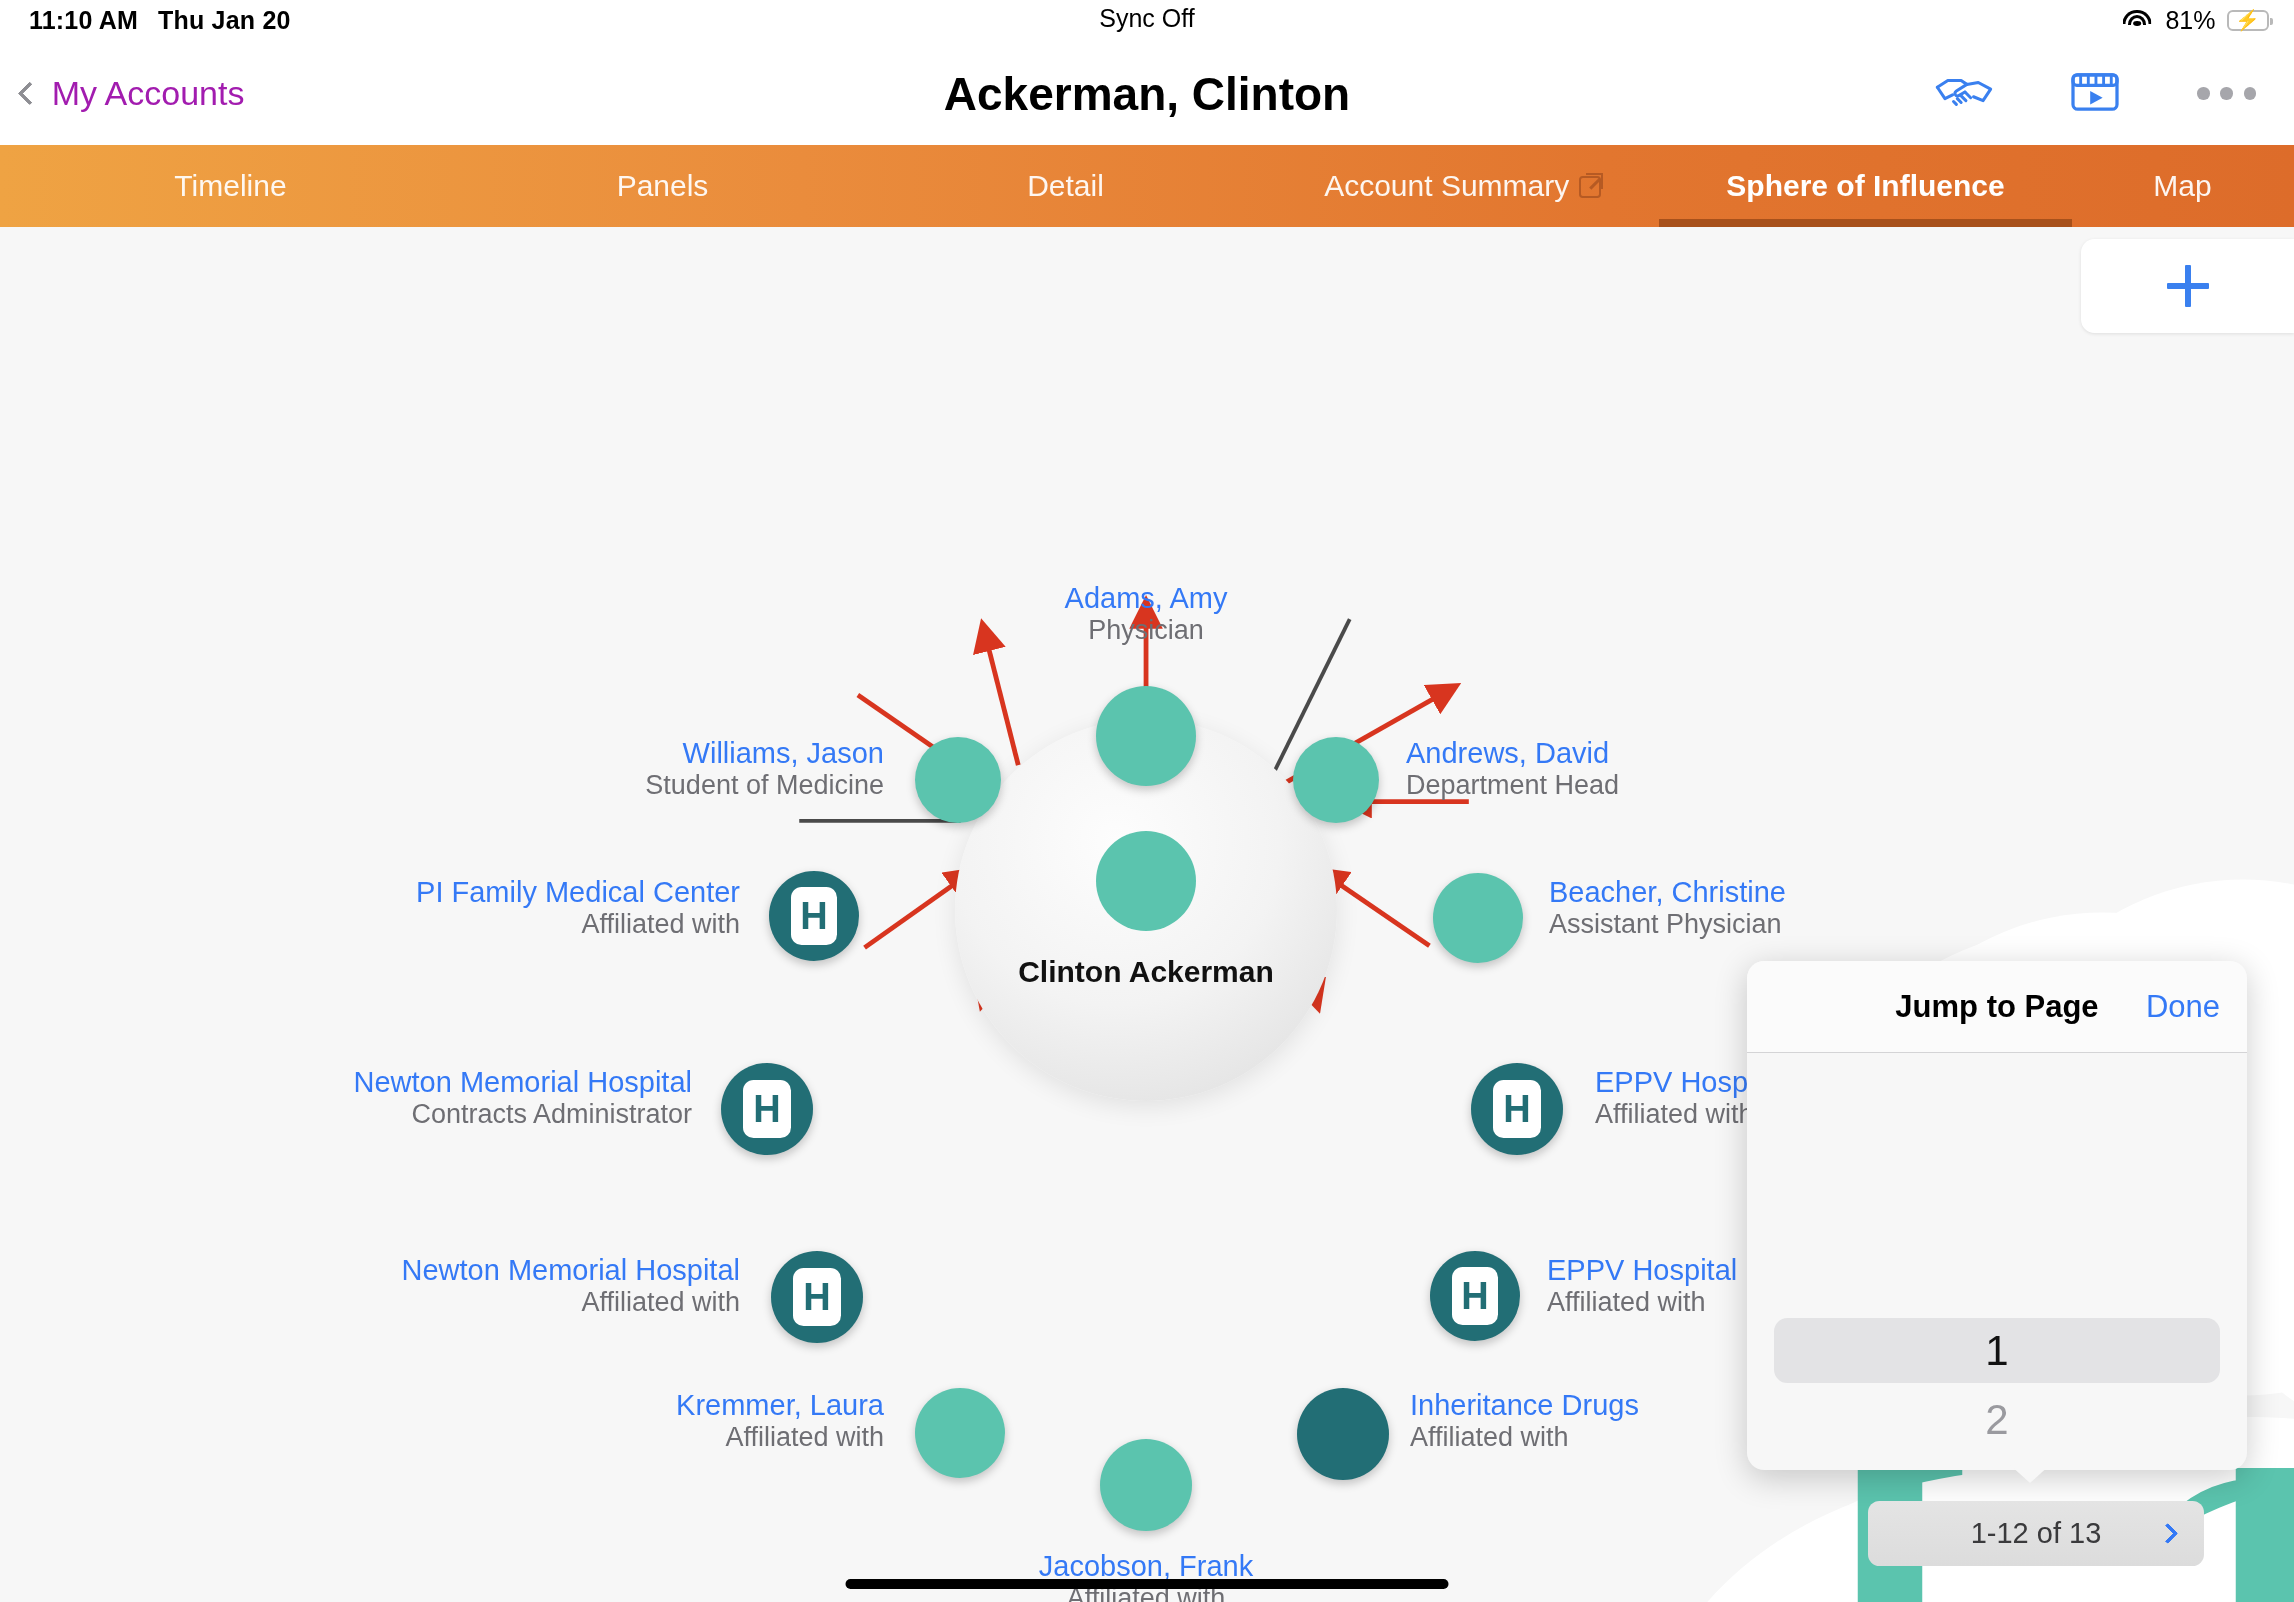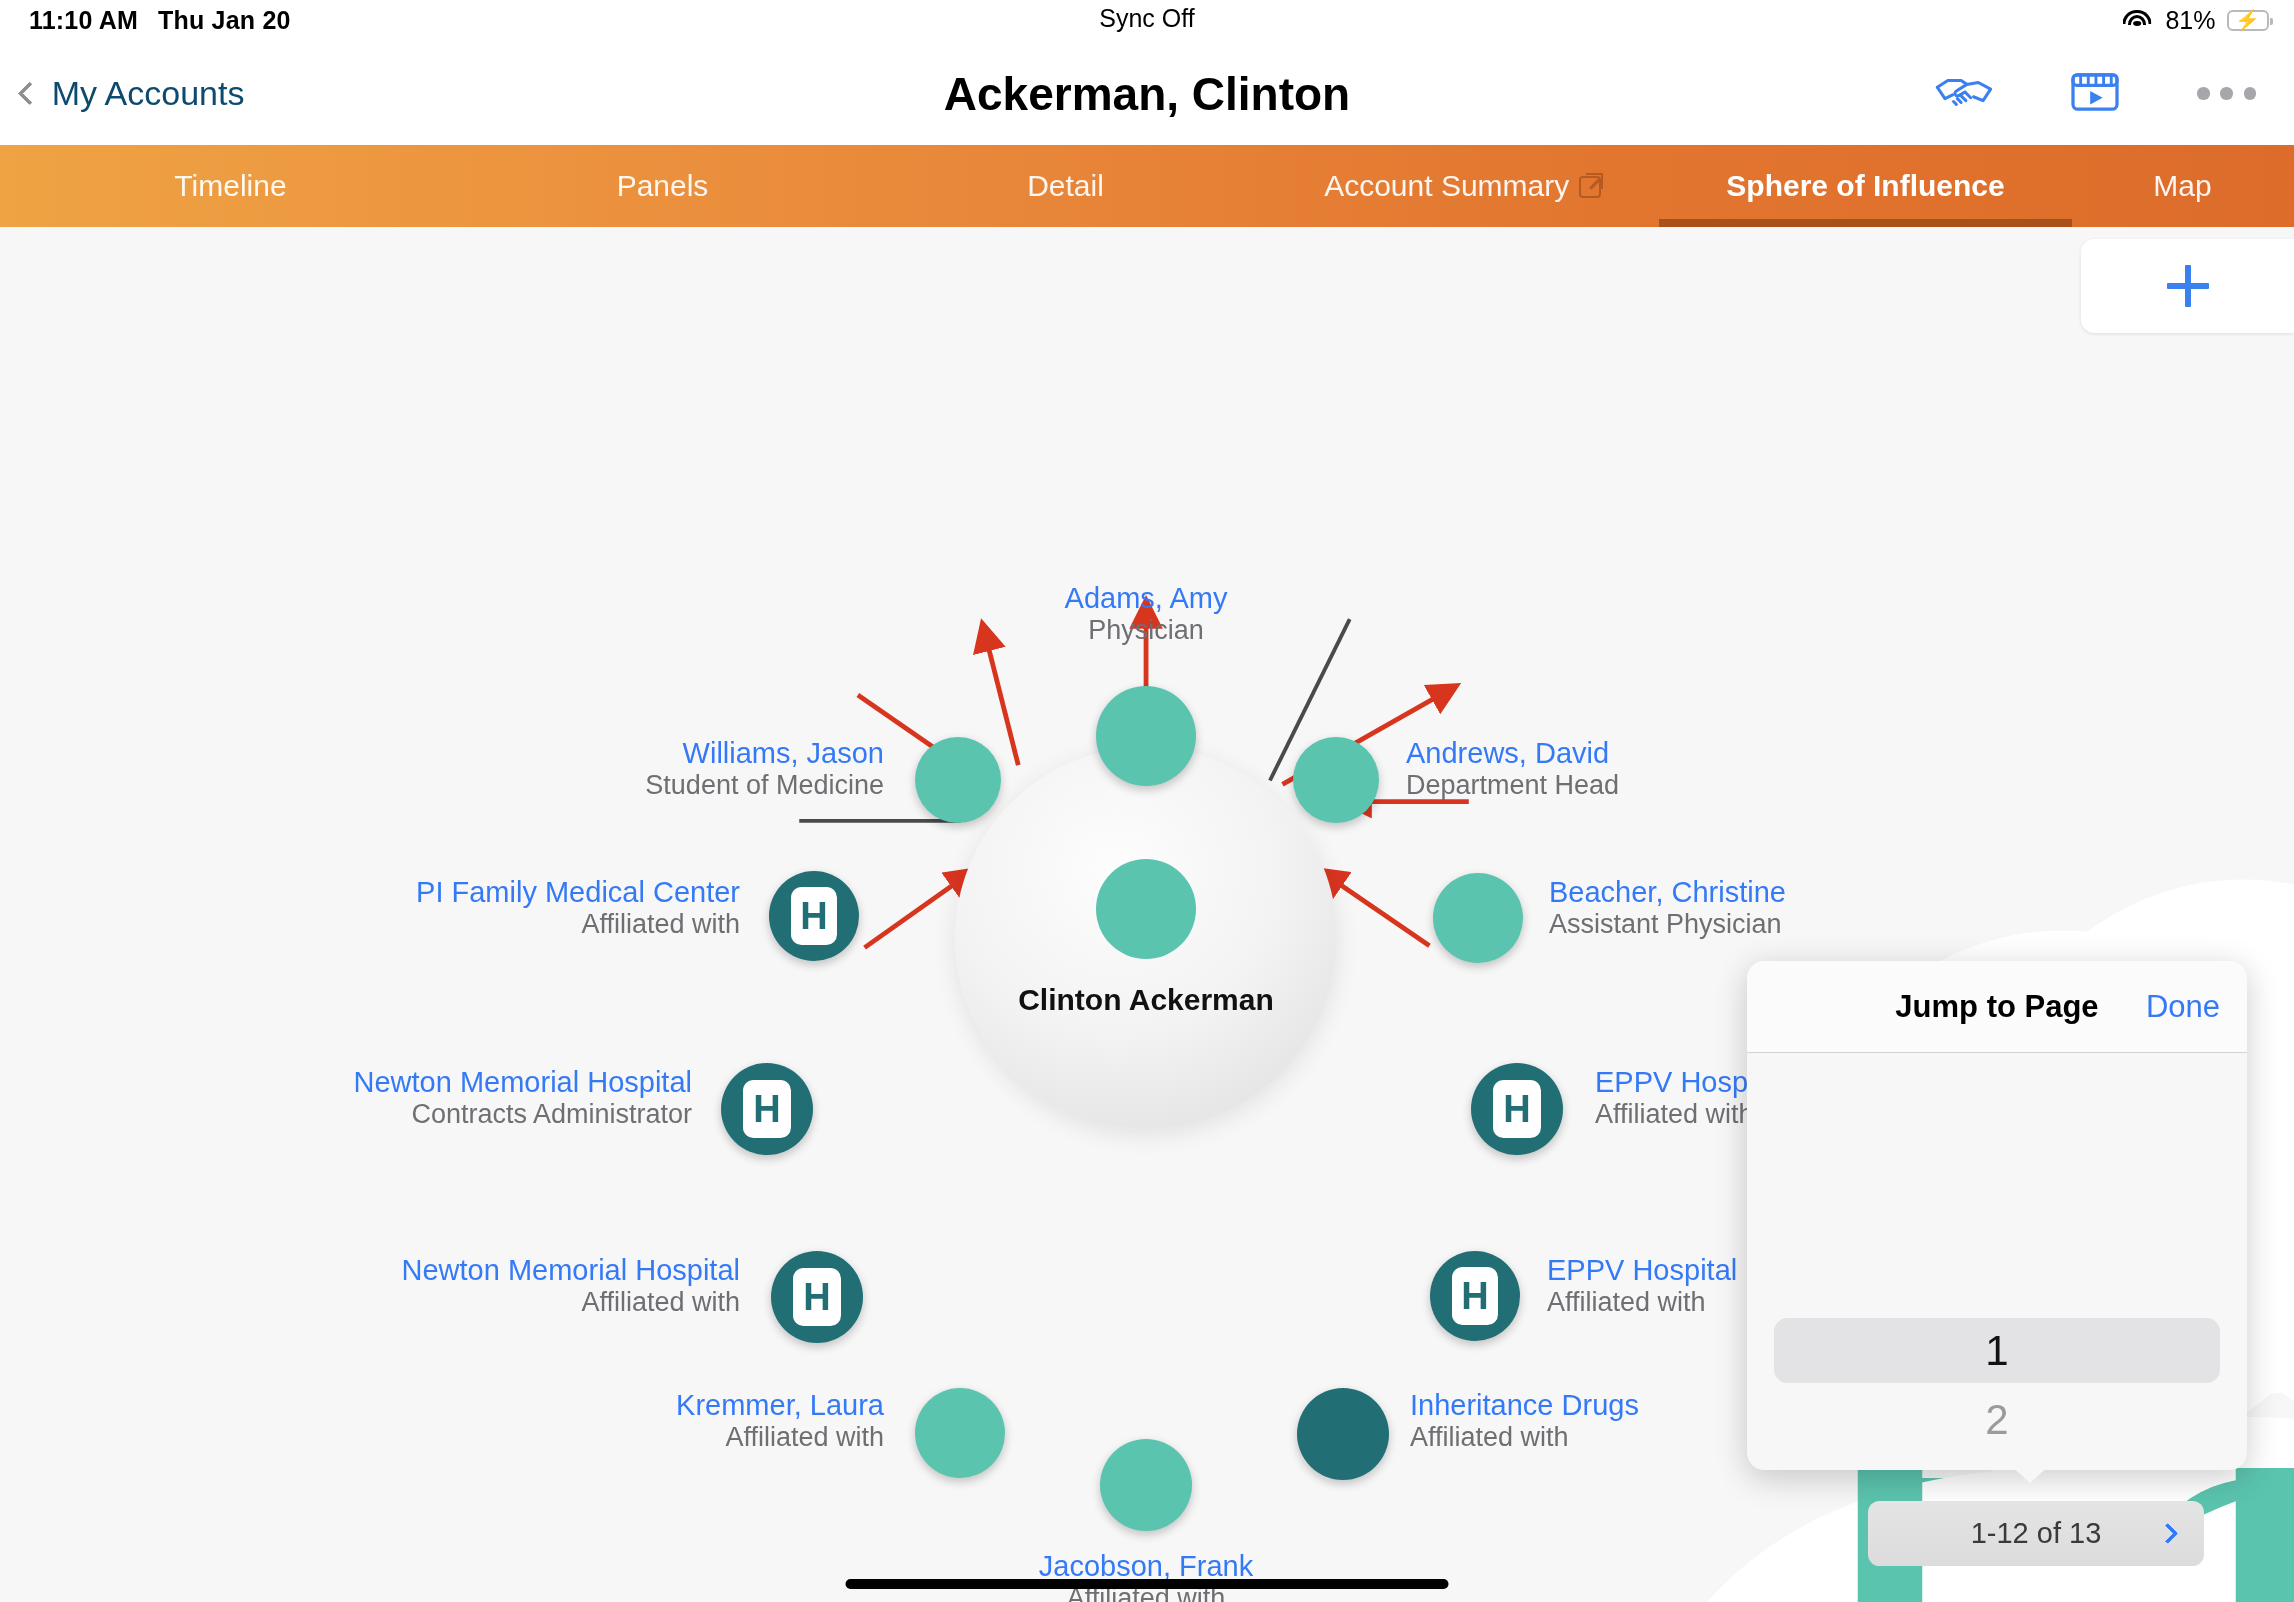--- a/index.html
+++ b/index.html
@@ -34,21 +34,21 @@
   .bolt { position: absolute; left: 50%; top: 50%; transform: translate(-50%,-50%); font-size: 20px; color: #000; line-height: 1; }
 
   
   .navbar {
     position: absolute; top: 42px; left: 0; width: 2294px; height: 103px;
     background: #fff; display: flex; align-items: center;
   }
   .nav-back { position: absolute; left: 21px; display: flex; align-items: center; gap: 13.4px; cursor: pointer; }
   .chev-left { width: 17.3px; height: 17.3px; border-left: 4.8px solid #8e8e93; border-bottom: 4.8px solid #8e8e93;
                transform: rotate(45deg); border-radius: 1.9px; }
-  .nav-back-label { font-size: 34px; color: #0c4a6e; }
+  .nav-back-label { font-size: 34px; color: #a21caf; }
   .nav-title { position: absolute; left: 50%; transform: translateX(-50%); font-size: 46px; font-weight: 700; color: #000; }
   .nav-actions { position: absolute; right: 38px; display: flex; align-items: center; gap: 77px; }
   .nav-ic { cursor: pointer; }
   .dots { display: flex; gap: 10.6px; }
   .dots span { width: 12.5px; height: 12.5px; border-radius: 50%; background: #a6a6ab; display:block; }
 
   
   .tabbar {
     position: absolute; top: 145px; left: 0; width: 2294px; height: 82px;
     background: linear-gradient(90deg, #efa343 0%, #ea8c3c 35%, #e2762f 70%, #dd6c2a 100%);
@@ -81,21 +81,21 @@
   .plus:before, .plus:after { content:""; position:absolute; background:#3a80ef; border-radius:1px;}
   .plus:before { left:0; top:18px; width:42px; height:6.7px; }
   .plus:after  { top:0; left:18px; height:42px; width:6.7px; }
 
   
   .graph { position: absolute; inset: 0; }
   .graph svg { position: absolute; left:0; top:0; width: 2294px; height: 1376px; }
 
   .center-node {
     position: absolute; width: 382px; height: 382px; border-radius: 50%;
-    left: 955px; top: 520px;
+    left: 955px; top: 492px;
     background: radial-gradient(circle at 42% 32%, #fdfdfd 0%, #f3f3f3 48%, #e4e4e4 82%, #dcdcdc 100%);
     box-shadow: 0 5.8px 25px rgba(0,0,0,.09);
     display: flex; flex-direction: column; align-items: center; justify-content: center; gap: 20px;
   }
   .center-avatar { width: 100px; height: 100px; border-radius: 50%; background: #5bc4ae;
                    display:flex; align-items:center; justify-content:center; }
   .center-name { font-size: 30px; font-weight: 700; color: #111; margin-top: 3.8px; }
 
   .node { position: absolute; }
   .node-ic {

